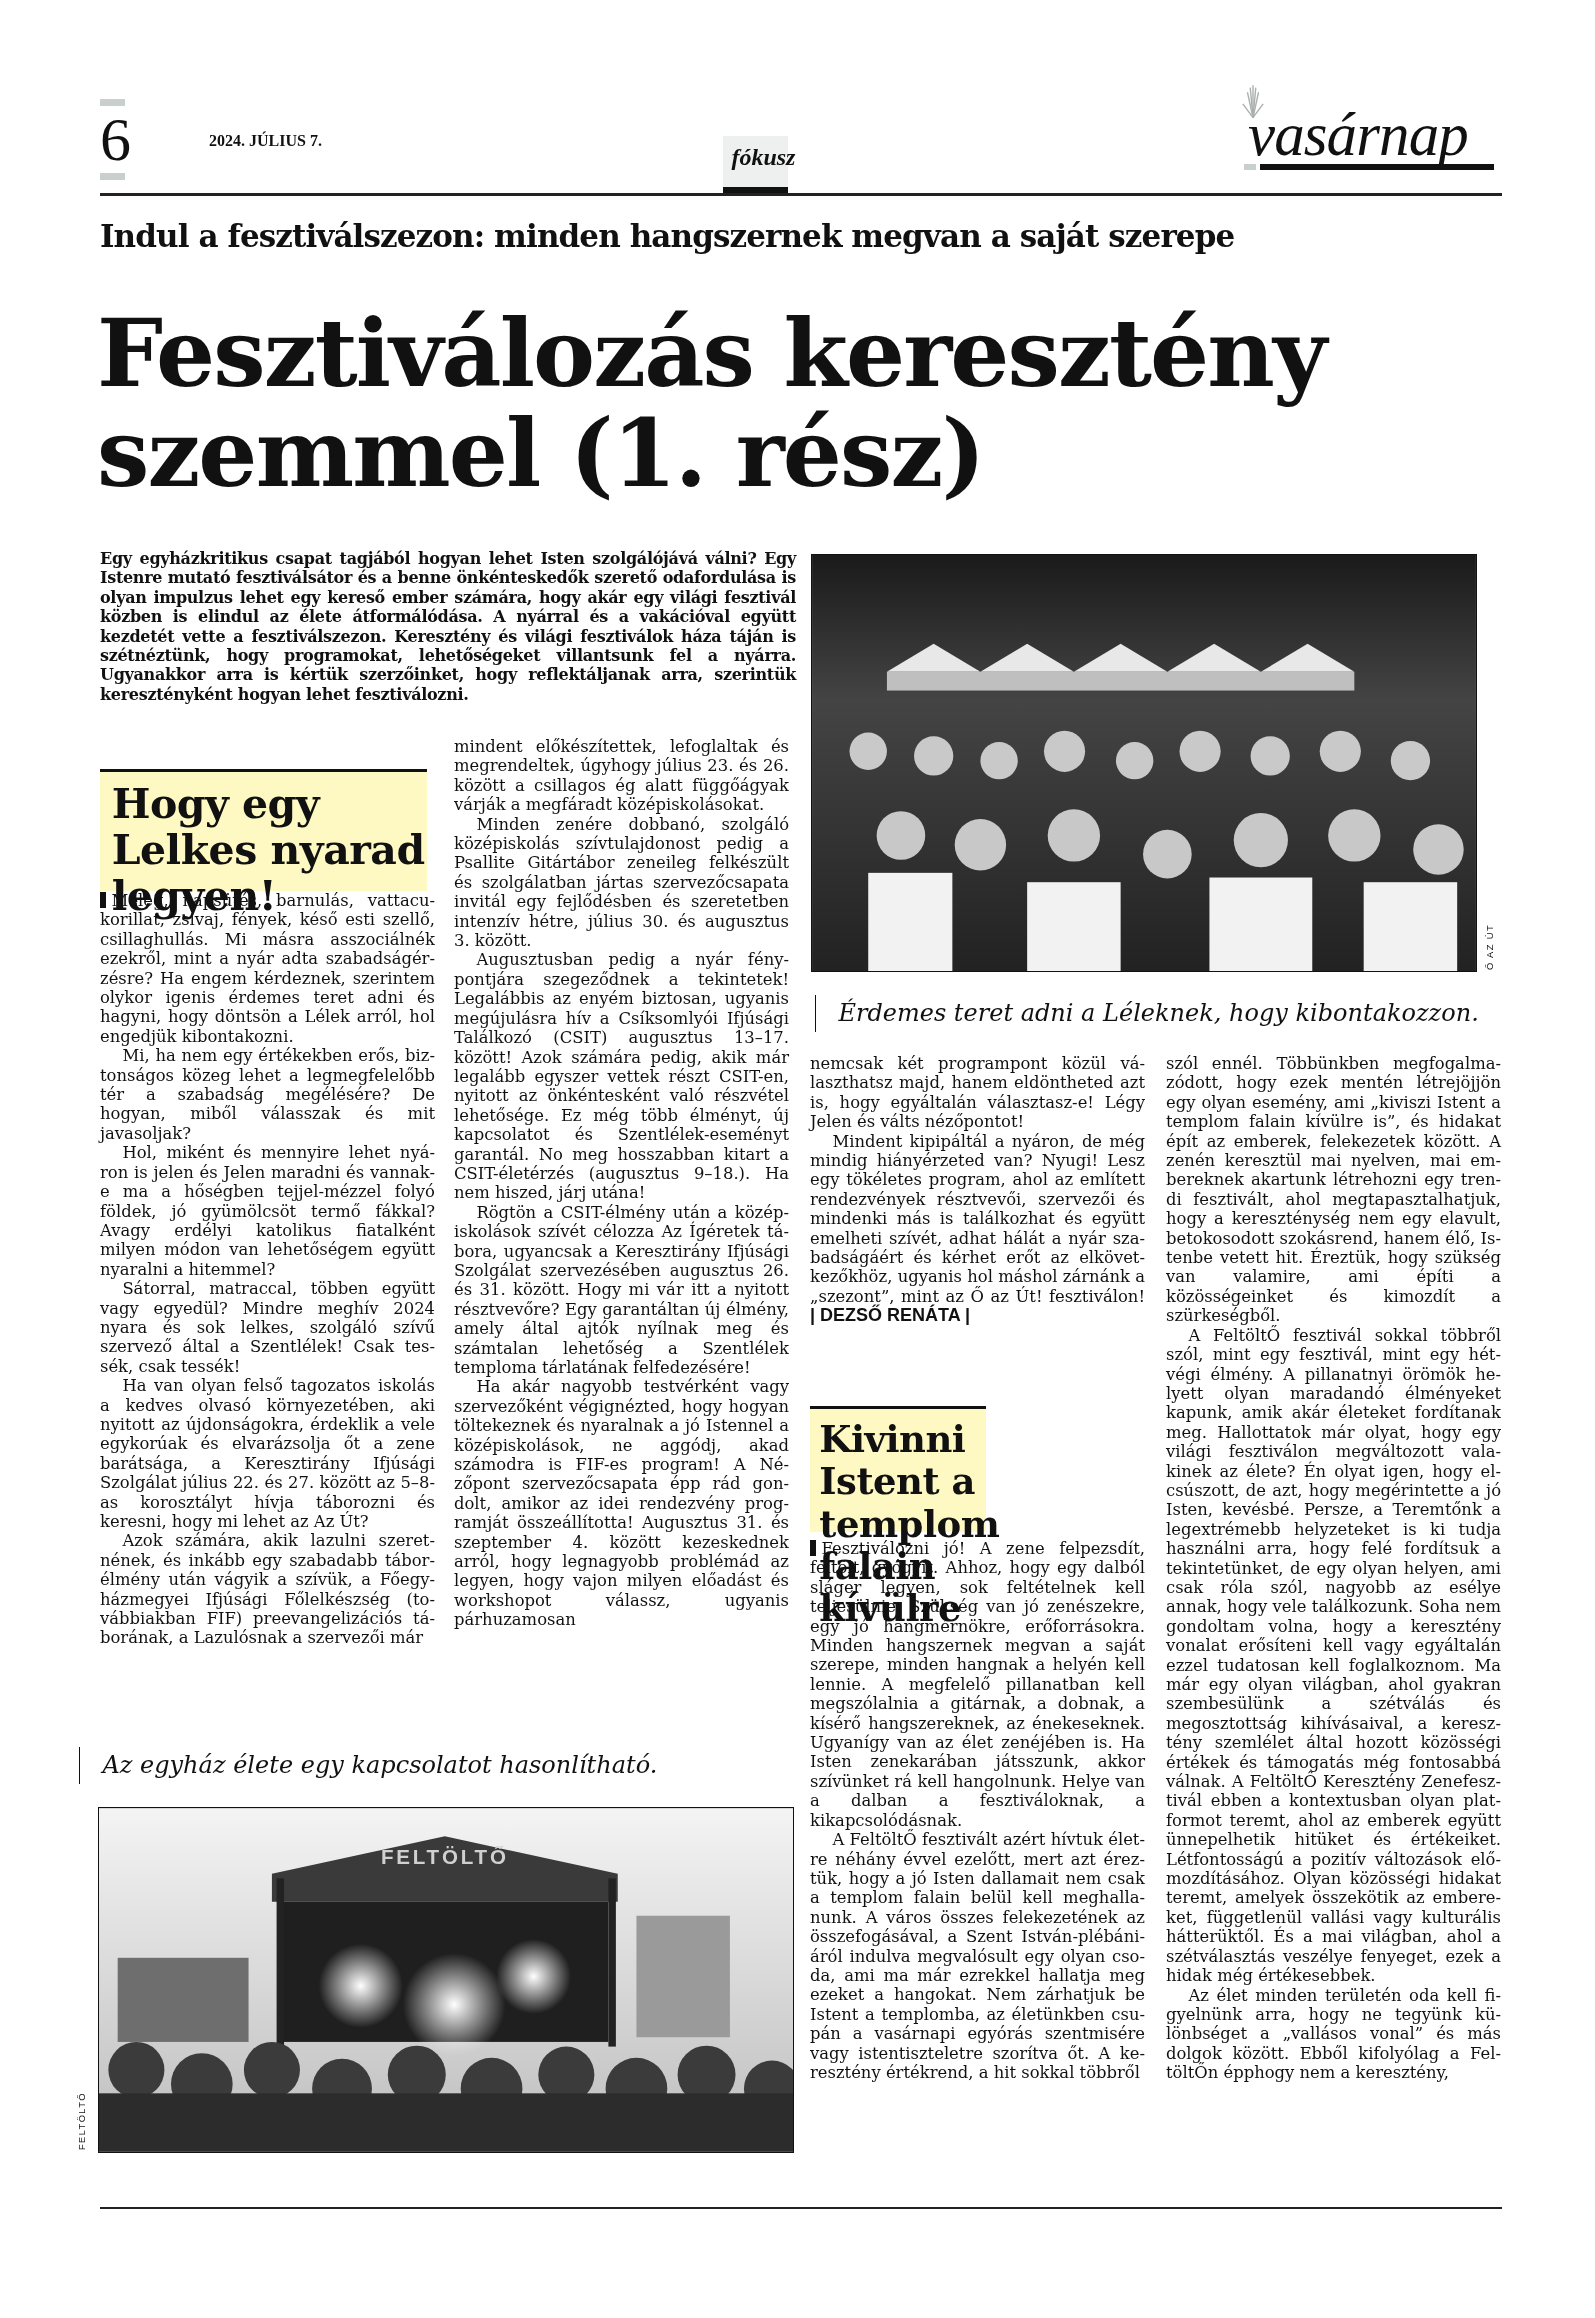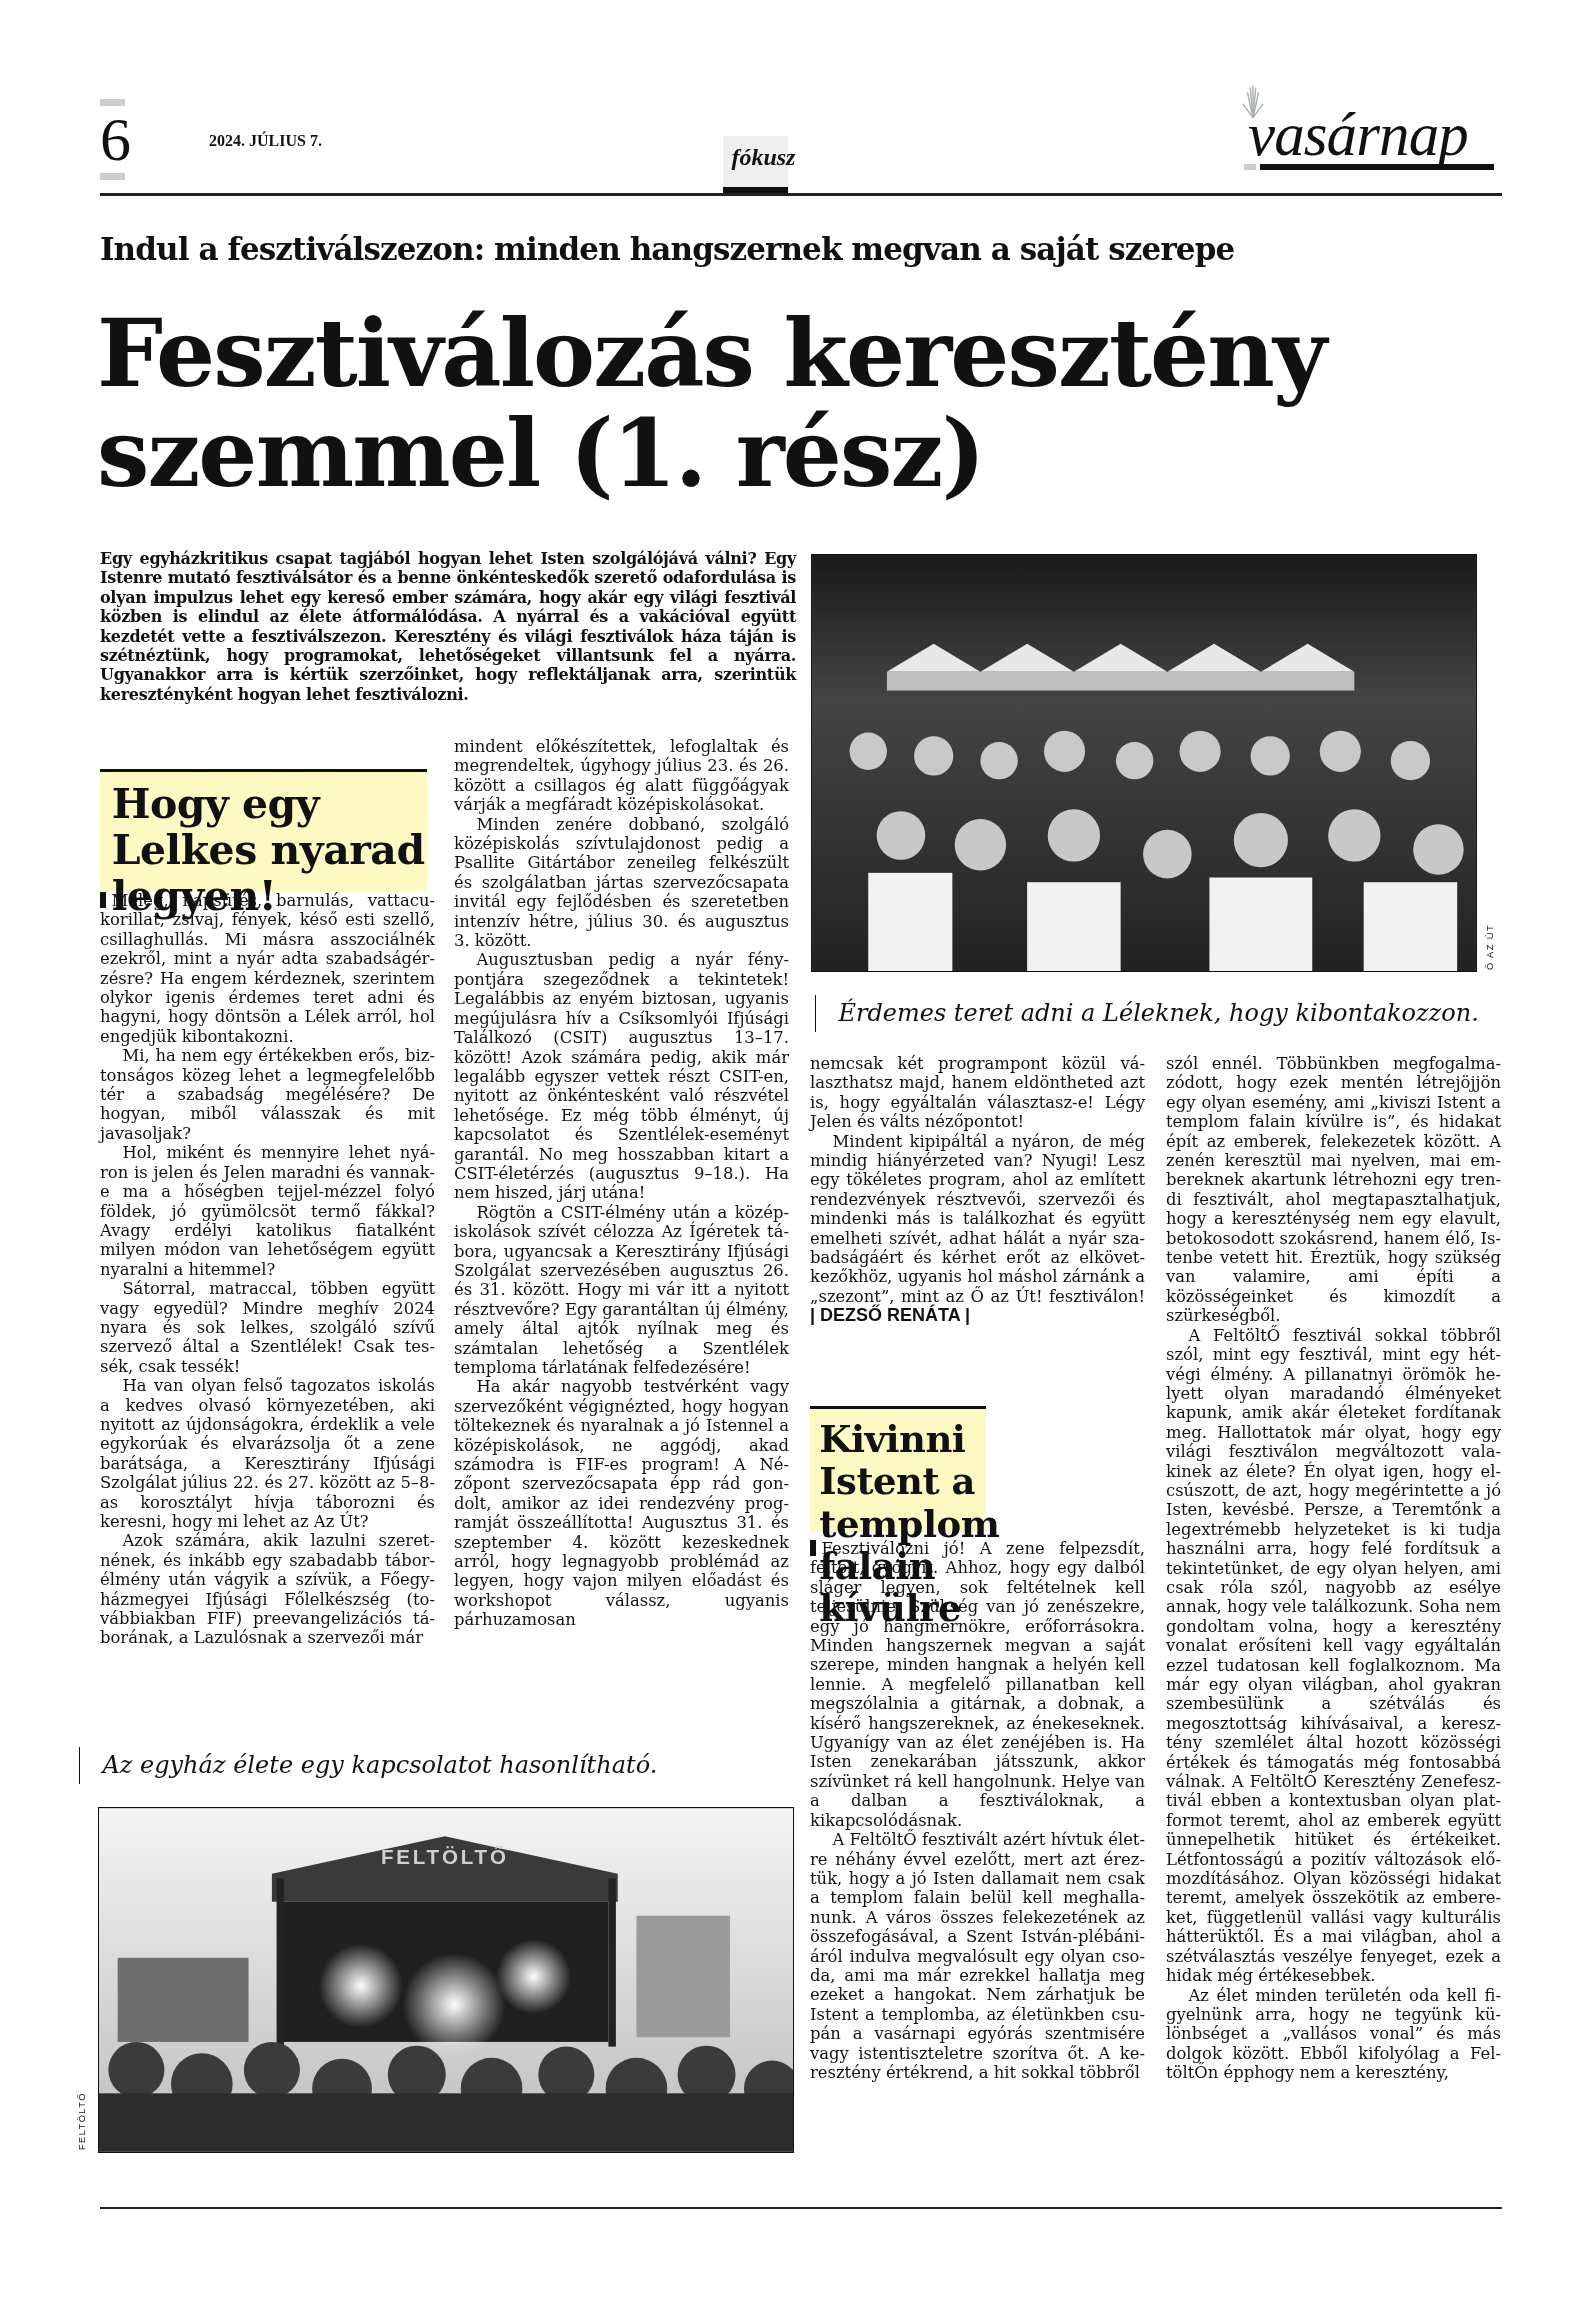--- a/index.html
+++ b/index.html
@@ -8,21 +8,21 @@
   .page-num-bar{position:absolute;left:100px;width:25px;height:6.5px;background:#c9cfcc;}
   .page-num{position:absolute;left:100px;top:108px;width:28px;font-family:"Liberation Serif",serif;font-size:62px;line-height:1;font-weight:normal;}
   .date{position:absolute;left:209px;top:132px;font-family:"Liberation Serif",serif;font-size:16px;font-weight:bold;letter-spacing:0px;}
   .section-tab{position:absolute;left:723px;top:136px;width:65px;height:51px;background:#eef0f0;border-bottom:6.5px solid #111;}
   .section-tab span{position:absolute;left:8.4px;top:7.5px;font-family:"Liberation Serif",serif;font-style:italic;font-weight:bold;font-size:24px;}
   .logo-text{position:absolute;left:1248px;top:100px;font-family:"Liberation Serif",serif;font-style:italic;font-size:61px;letter-spacing:-0.9px;}
   .logo-bar{position:absolute;left:1260px;top:164px;width:234px;height:5.6px;background:#111;}
   .logo-bar-grey{position:absolute;left:1244px;top:164px;width:11.7px;height:5.6px;background:#c9cfcc;}
   .logo-spark{position:absolute;left:1239px;top:83px;width:28px;height:37px;}
   .rule{position:absolute;left:100px;width:1402px;height:2.8px;background:#222;}
-  .kicker{position:absolute;left:100px;top:218px;font-family:"DejaVu Serif",serif;font-weight:bold;font-size:31px;letter-spacing:-0.9px;margin-top:13px;}
+  .kicker{position:absolute;left:100px;top:218px;font-family:"DejaVu Serif",serif;font-weight:bold;font-size:31px;letter-spacing:-0.9px;}
   .headline{position:absolute;left:88px;top:304px;width:1355px;font-family:"DejaVu Serif",serif;font-weight:bold;font-size:93px;line-height:1.08;letter-spacing:-1.9px;margin-left:9px;}
   .lead{position:absolute;left:100px;top:549px;width:696px;font-family:"DejaVu Serif",serif;font-weight:bold;font-size:16px;line-height:19.4px;text-align:justify;letter-spacing:-0.3px;}
   .col{position:absolute;font-family:"DejaVu Serif",serif;font-size:16.4px;line-height:19.4px;text-align:justify;hyphens:manual;}
   .col p{margin:0;text-indent:22.4px;}
   .col p.first{text-indent:0;}
   .drop{display:inline-block;width:6px;height:16px;background:#111;margin-right:5.6px;vertical-align:-1.9px;}
   .subhead-box{position:absolute;background:#fef9c3;border-top:3.7px solid #111;margin-top:16px;}
   .subhead-box span{display:block;font-family:"DejaVu Serif",serif;font-weight:bold;font-size:41px;line-height:1.12;letter-spacing:-0.5px;}
   .photo{position:absolute;background:#777;overflow:hidden;border:1.4px solid #111;}
   .credit{position:absolute;font-family:"Liberation Sans",sans-serif;font-size:9.3px;letter-spacing:1.4px;transform:rotate(-90deg);transform-origin:left top;white-space:nowrap;}

